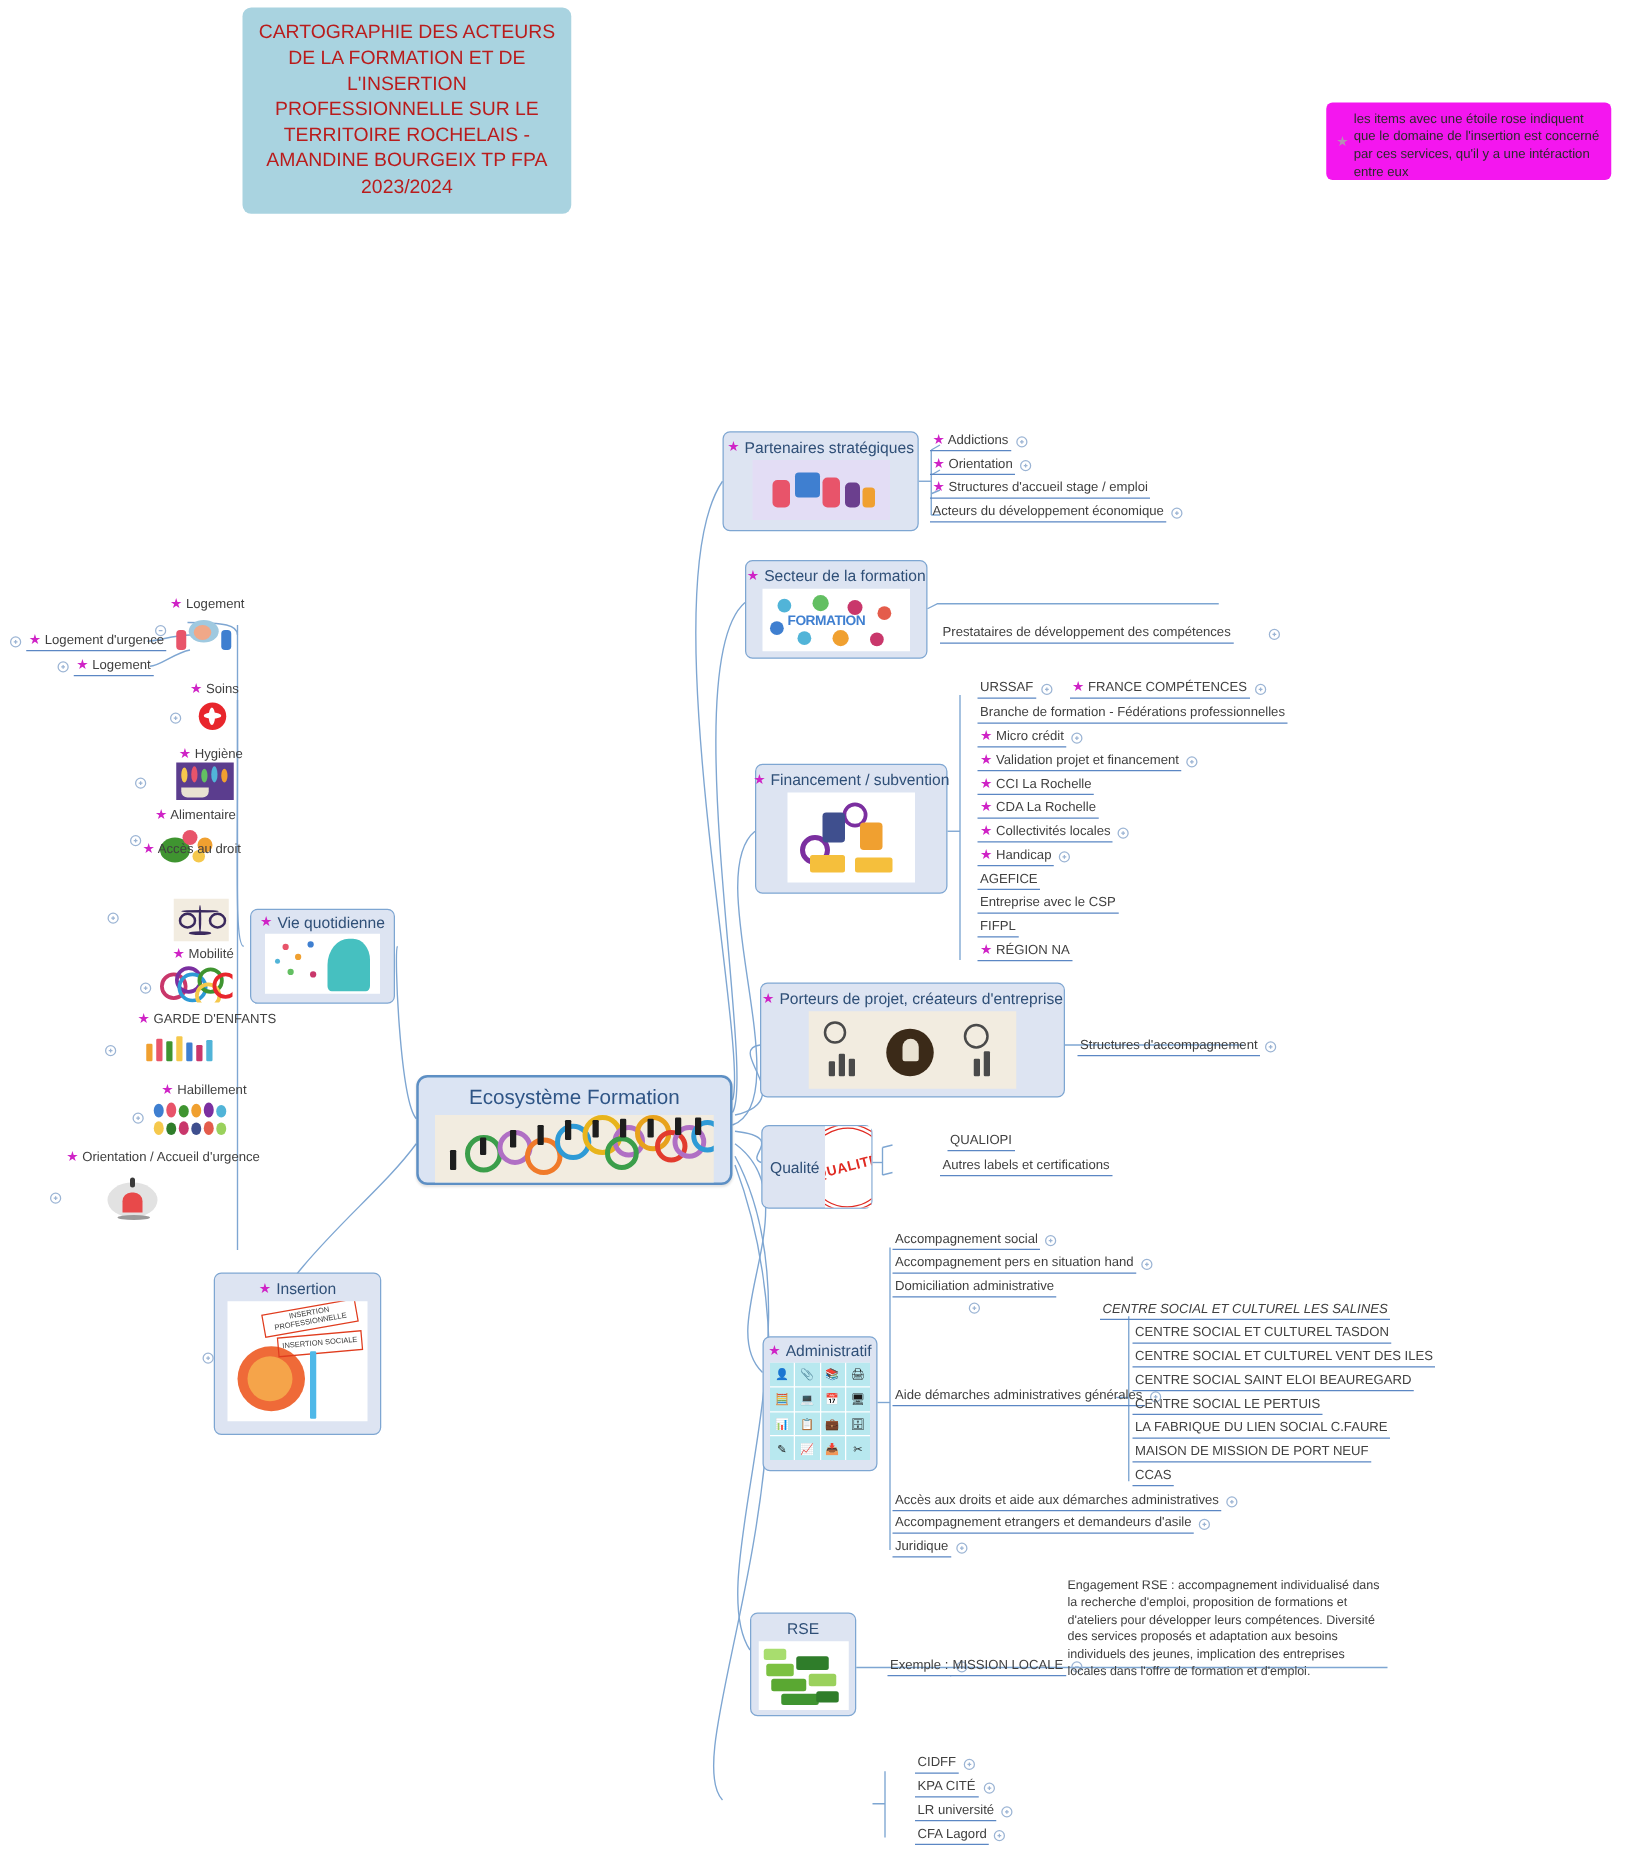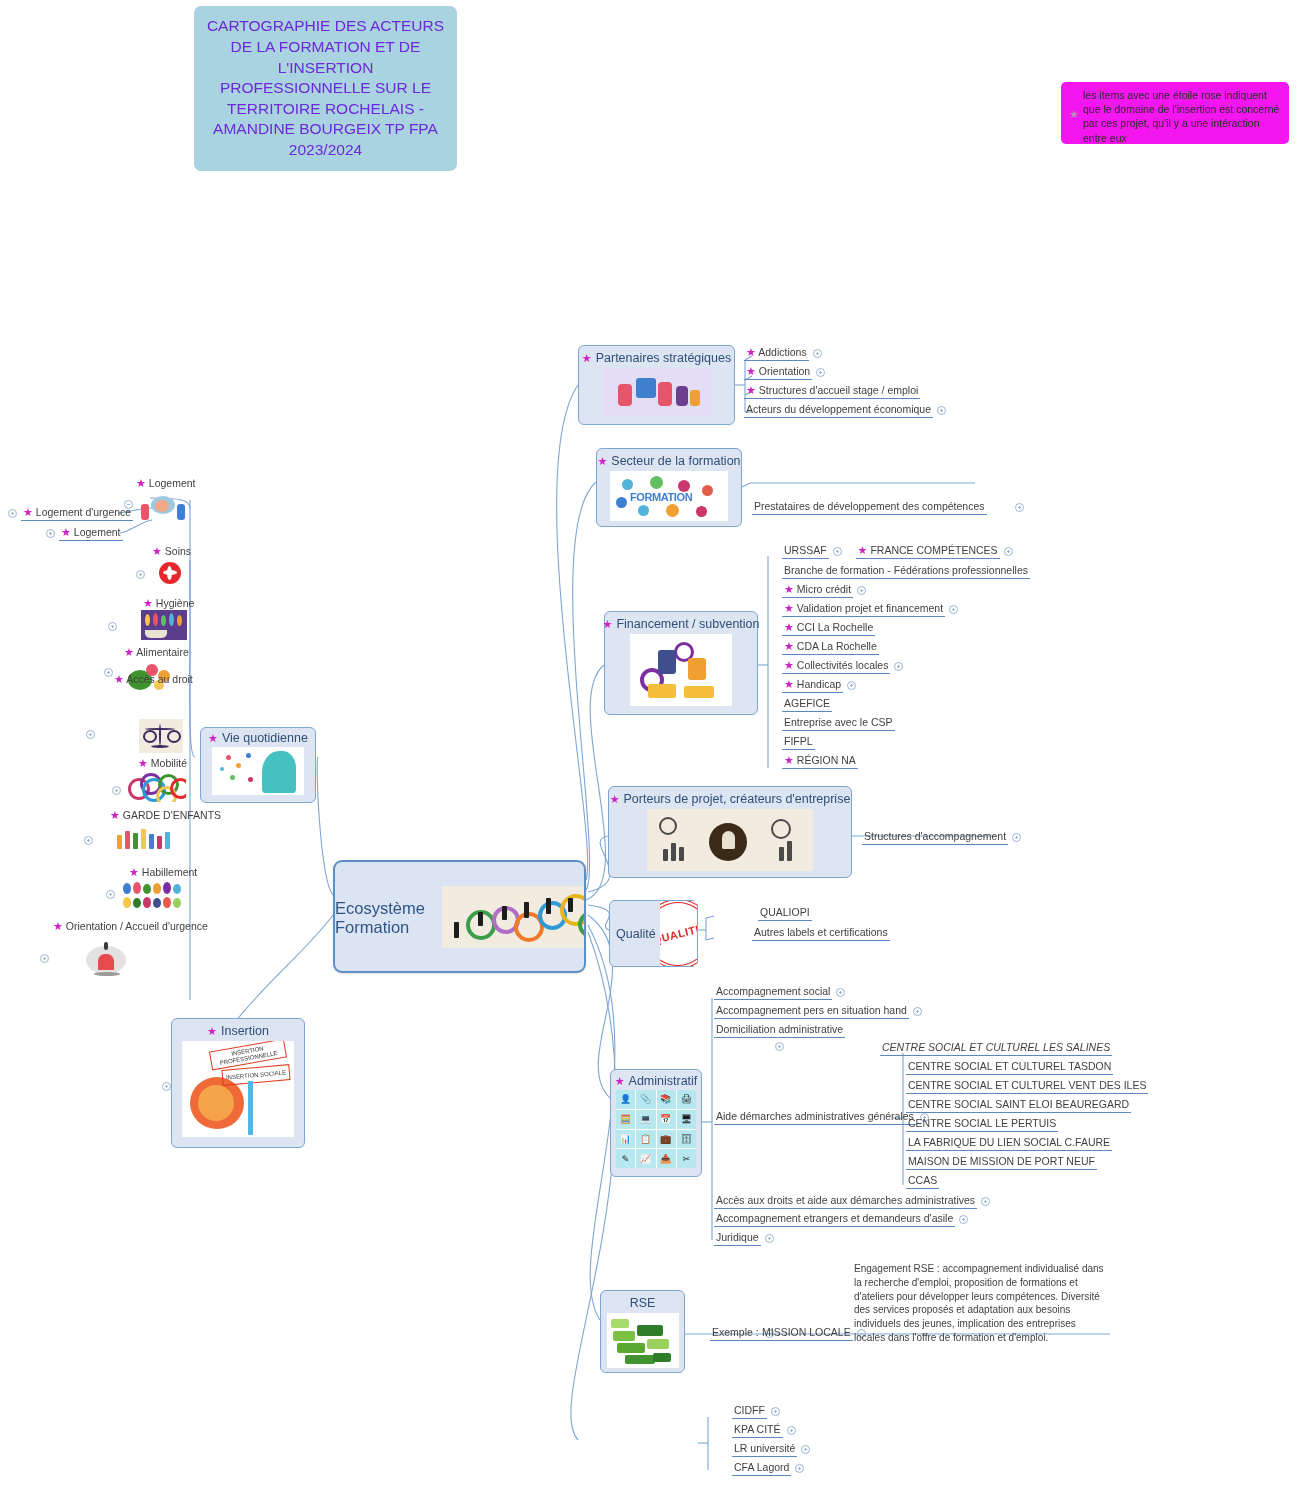--- a/index.html
+++ b/index.html
@@ -8,42 +8,42 @@
   #canvas{position:absolute;left:0;top:0;width:1301px;height:1486px;}
   svg.links{position:absolute;left:0;top:0;width:1301px;height:1486px;pointer-events:none;}
 
   
   .node{position:absolute;box-sizing:border-box;background:#dde4f2;border:1px solid #7ea6d2;
         border-radius:6px;display:flex;flex-direction:column;align-items:center;}
   .node .ntitle{font-size:12.5px;color:#2f4f77;white-space:nowrap;padding:5px 8px 3px 8px;
         display:flex;align-items:center;gap:4px;}
 
   
-  .root{position:absolute;left:333px;top:860px;width:253px;height:113px;box-sizing:border-box;
+  .root{position:absolute;left:333px;top:860px;width:253px;height:88px;box-sizing:border-box;
         background:#dbe4f3;border:2px solid #5d8fc4;border-radius:9px;
-        display:flex;align-items:center;box-shadow:0 1px 2px rgba(0,0,0,.12);}
+        display:flex;flex-direction:column;align-items:center;box-shadow:0 1px 2px rgba(0,0,0,.12);}
   .root .rtitle{font-size:16.5px;color:#2f5586;padding:7px 0 4px 0;}
 
   
   .star{color:#cf23c6;font-size:11px;line-height:1;}
 
   
   .leaf{position:absolute;white-space:nowrap;font-size:10.5px;color:#3f3f3f;
         padding-bottom:2px;display:flex;align-items:baseline;gap:4px;}
   .leaf .lbl{border-bottom:1.3px solid #5b87c4;padding:0 2px 2px 2px;display:inline-block;}
   .leaf .lbl.nounder{border-bottom:none;}
   .hnd{display:inline-block;width:7px;height:7px;border:1px solid #9bb4d4;border-radius:50%;
        position:relative;flex:0 0 auto;align-self:center;}
   .hnd::before{content:"";position:absolute;left:2px;top:3px;width:3px;height:1px;background:#9bb4d4;}
   .hnd.plus::after{content:"";position:absolute;left:3px;top:2px;width:1px;height:3px;background:#9bb4d4;}
 
   
   .titlebox{position:absolute;left:194px;top:6px;width:263px;height:165px;background:#a9d3e0;
         border-radius:7px;display:flex;align-items:center;justify-content:center;text-align:center;}
-  .titlebox .t{font-size:15.5px;line-height:1.33;color:#6d28d9;padding:0 10px;}
+  .titlebox .t{font-size:15.5px;line-height:1.33;color:#b91c1c;padding:0 10px;}
 
   
   .pinknote{position:absolute;left:1061px;top:82px;width:228px;height:62px;background:#f416ef;
         border-radius:5px;color:#2a2a2a;font-size:10.5px;line-height:1.35;
         padding:6px 6px 6px 22px;box-sizing:border-box;}
   .pinknote .pstar{position:absolute;left:8px;top:25px;color:#b58fb4;font-size:11px;}
 
   
   .pic{background:#fff;overflow:hidden;position:relative;}
   .pic.lav{background:#e3ddf5;}
@@ -126,21 +126,21 @@
       <path d="M708 1417 L708 1470"></path>
     </g>
   </svg>
 
   <div class="titlebox">
     <div class="t">CARTOGRAPHIE DES ACTEURS DE LA FORMATION ET DE L'INSERTION PROFESSIONNELLE SUR LE TERRITOIRE ROCHELAIS - AMANDINE BOURGEIX TP FPA 2023/2024</div>
   </div>
 
   <div class="pinknote">
     <span class="pstar">★</span>
-    <span>les items avec une étoile rose indiquent que le domaine de l'insertion est concerné par ces projet, qu'il y a une intéraction entre eux</span>
+    <span>les items avec une étoile rose indiquent que le domaine de l'insertion est concerné par ces services, qu'il y a une intéraction entre eux</span>
   </div>
 
   <div class="root">
     <div class="rtitle">Ecosystème Formation</div>
     <div class="pic beige" style="width:223px;height:62px;">
       <div class="gearsrow">
         <span class="gear" style="left:24px;bottom:2px;width:22px;height:22px;border-color:#3b9e4a;"></span>
         <span class="gear" style="left:50px;bottom:8px;width:20px;height:20px;border-color:#b06fc4;"></span>
         <span class="gear" style="left:72px;bottom:0px;width:22px;height:22px;border-color:#f07a2a;"></span>
         <span class="gear" style="left:96px;bottom:12px;width:21px;height:21px;border-color:#2e9ad6;"></span>

